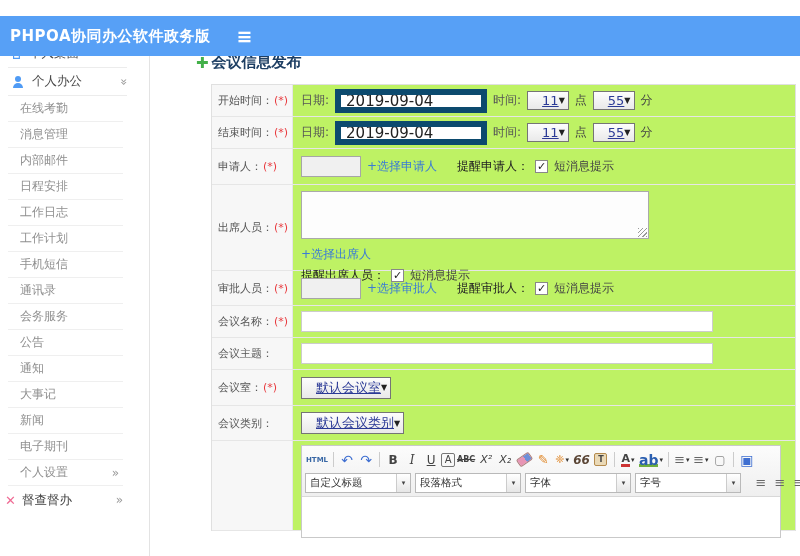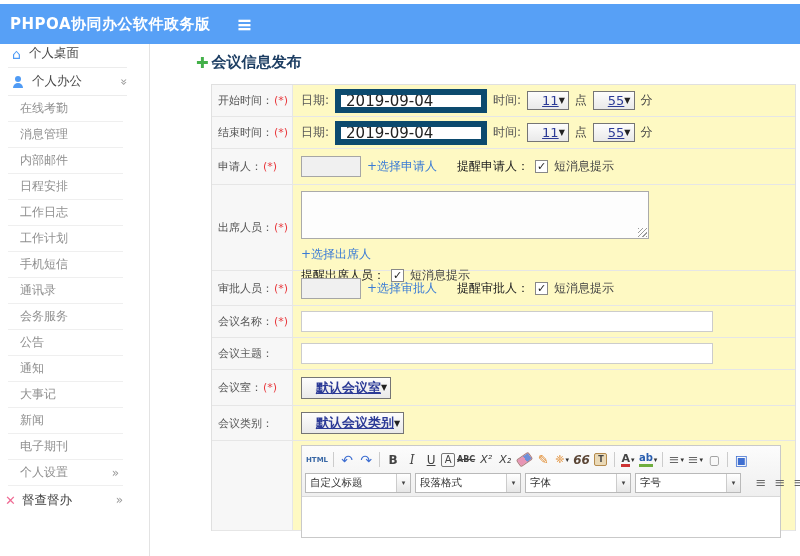--- a/index.html
+++ b/index.html
@@ -1,20 +1,20 @@
 <!DOCTYPE html>
 <html><head>
 <meta charset="utf-8">
 <style>
   * { box-sizing: border-box; margin: 0; padding: 0; }
   html,body { width:800px; height:556px; overflow:hidden; background:#fff;
     font-family:"DejaVu Sans","Liberation Sans",sans-serif; }
 
   
-  .topbar { position:absolute; top:4px; left:0; width:800px; height:40px;
+  .topbar { position:absolute; top:16px; left:0; width:800px; height:40px;
     background:#57a0f6; display:flex; align-items:center; color:#fff; z-index:5; }
   .brand { margin-left:10px; font-size:15px; font-weight:bold; letter-spacing:.5px; }
   .hamburger { margin-left:26px; font-size:19px; font-weight:bold; cursor:pointer; line-height:1; }
 
   
   .sidebar { position:absolute; top:40px; left:0; width:150px; bottom:0;
     background:#fff; border-right:1px solid #e3e3e3; overflow:hidden; }
   .side-top { height:28px; display:flex; align-items:center; gap:8px;
     margin:0 22px 0 8px; padding-left:4px; border-bottom:1px solid #ececec;
     font-size:12.5px; color:#4a4a4a; cursor:pointer; }
@@ -33,21 +33,21 @@
   .sup-ic { color:#ef6a93; font-size:13px; font-weight:bold; }
   .side-bottom .chev-right { margin-left:auto; color:#9a9a9a; font-size:12px; }
 
   
   .main { position:absolute; left:151px; top:40px; right:0; bottom:0; background:#fff; overflow:hidden; }
   .page-title { margin:13px 0 0 45px; display:flex; align-items:center;
     font-size:15px; font-weight:bold; color:#1d3e63; }
   .plus { color:#43b049; font-size:15px; margin-right:3px; font-weight:bold; }
 
   .form { margin:12px 0 0 60px; width:585px; border:1px solid #e0e0e0; border-bottom:none; }
-  .frow { display:flex; border-bottom:1px solid #e6e6e6; background:#fef9c3; }
+  .frow { display:flex; border-bottom:1px solid #e6e6e6; background:#bef264; }
   .h32{height:32px} .h35{height:35px} .h36{height:36px} .h86{height:86px}
   .flabel { flex:0 0 81px; background:#f7f7f7; border-right:1px solid #e6e6e6;
     display:flex; align-items:center; padding:0 2px 0 6px; font-size:11px; color:#555;
     white-space:nowrap; overflow:hidden; }
   .req { color:#e8393d; margin-left:1px; }
   .fcontent { flex:1; display:flex; align-items:center; padding:4px 8px;
     font-size:12px; color:#444; gap:6px; }
   .fcontent.col { flex-direction:column; align-items:flex-start; justify-content:flex-start; gap:4px; padding-top:6px; }
   .inlbl { color:#555; }
   .bold { font-weight:normal; color:#222; }
@@ -59,21 +59,21 @@
   .wide-input { width:412px; height:21px; border:1px solid #ccc; }
   textarea.att { width:348px; height:48px; border:1px solid #aaa; background:#fdfdfd;
     resize:none; font-family:inherit; }
   .ta-wrap { position:relative; display:inline-block; }
   .ta-wrap::after { content:""; position:absolute; right:2px; bottom:5px; width:9px; height:9px;
     background:repeating-linear-gradient(135deg,#9a9a9a 0 1px,transparent 1px 3px); pointer-events:none; }
 
   .sel { display:inline-flex; align-items:center; border:1px solid #757575;
     background:linear-gradient(#fdfdfd,#e9e9e9); padding:1px 3px 1px 14px; cursor:pointer; }
   .sel .val { color:#2b3a96; text-decoration:underline; font-size:13px; }
-  .sel.big .val { font-weight:bold; }
+  .sel.big .val { font-weight:normal; }
   .sel .arr { font-size:8px; color:#222; }
 
   .link { color:#3a7bd5; cursor:pointer; }
   .cb { width:13px; height:13px; border:1px solid #888; background:#fff;
     display:inline-flex; align-items:center; justify-content:center;
     font-size:11px; line-height:1; color:#222; cursor:pointer; }
 
   
   .editor { width:480px; border:1px solid #c9c9c9; margin:1px 0; }
   .tb { background:linear-gradient(#fcfcfc,#efefef); padding:2px 3px; border-bottom:1px solid #d8d8d8; }
@@ -89,21 +89,21 @@
   .b-strike { font-size:8px; font-weight:bold; text-decoration:line-through; }
   .b-sup { font-size:11px; font-style:italic; }
   .eraser::before { content:""; width:13px; height:7px; transform:rotate(-35deg);
     background:linear-gradient(90deg,#e895b5 55%,#6f8fd8 55%); border-radius:2px; border:1px solid #a77; }
   .b-brush { color:#e08a2e; font-size:13px; }
   .b-fp { color:#e08a2e; font-size:11px; }
   .b-66 { font-weight:bold; font-style:italic; color:#5b4636; font-size:12px; }
   .b-paste { width:13px; height:13px; border:1px solid #b58b4e; background:#ead9b6;
     font-size:8px; font-weight:bold; color:#444; border-radius:2px; }
   .b-fc { border-bottom:3px solid #cc3333; font-size:11px; font-weight:bold; height:15px; }
-  .b-hl { border-bottom:3px solid #6fae3f; font-size:10px; font-weight:bold; color:#2b5fb0; height:15px; }
+  .b-hl { border-bottom:3px solid #6fae3f; font-size:14px; font-weight:bold; color:#2b5fb0; height:15px; }
   .b-list { font-size:13px; color:#666; }
   .b-page { font-size:12px; color:#888; }
   .mini-arrow { font-size:7px; color:#333; margin-left:1px; }
 
   .combo { display:flex; align-items:center; height:20px; background:#fff;
     border:1px solid #b9b9b9; margin-right:3px; cursor:pointer;gap:34px; }
   .combo .cl { font-size:10.5px; color:#333; padding:0 4px; width:56px;
     white-space:nowrap; overflow:hidden; }
   .combo .ca { width:14px; align-self:stretch; border-left:1px solid #ccc;
     display:flex; align-items:center; justify-content:center; font-size:7px;

